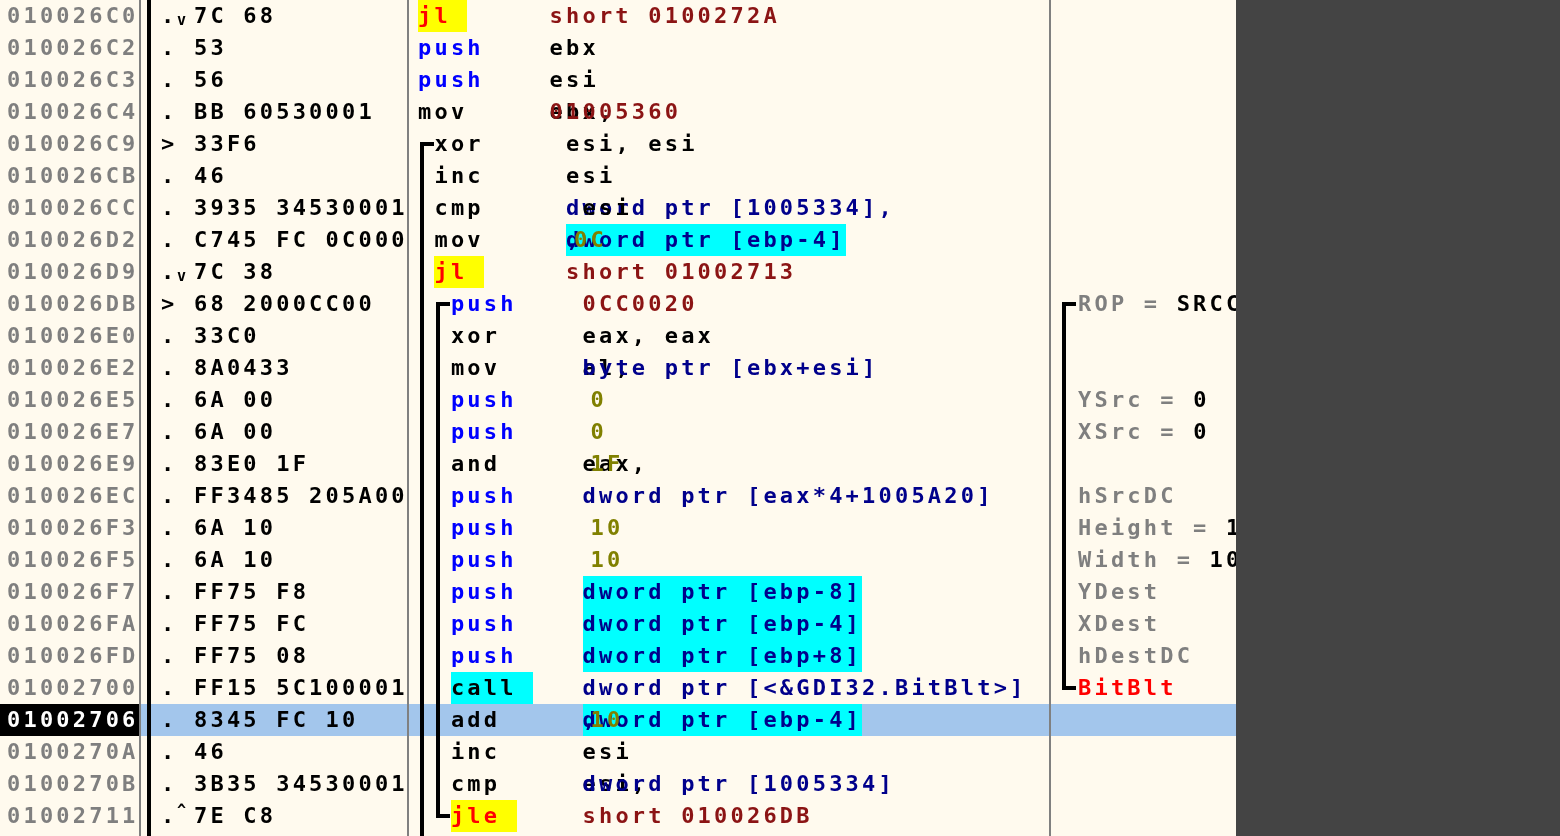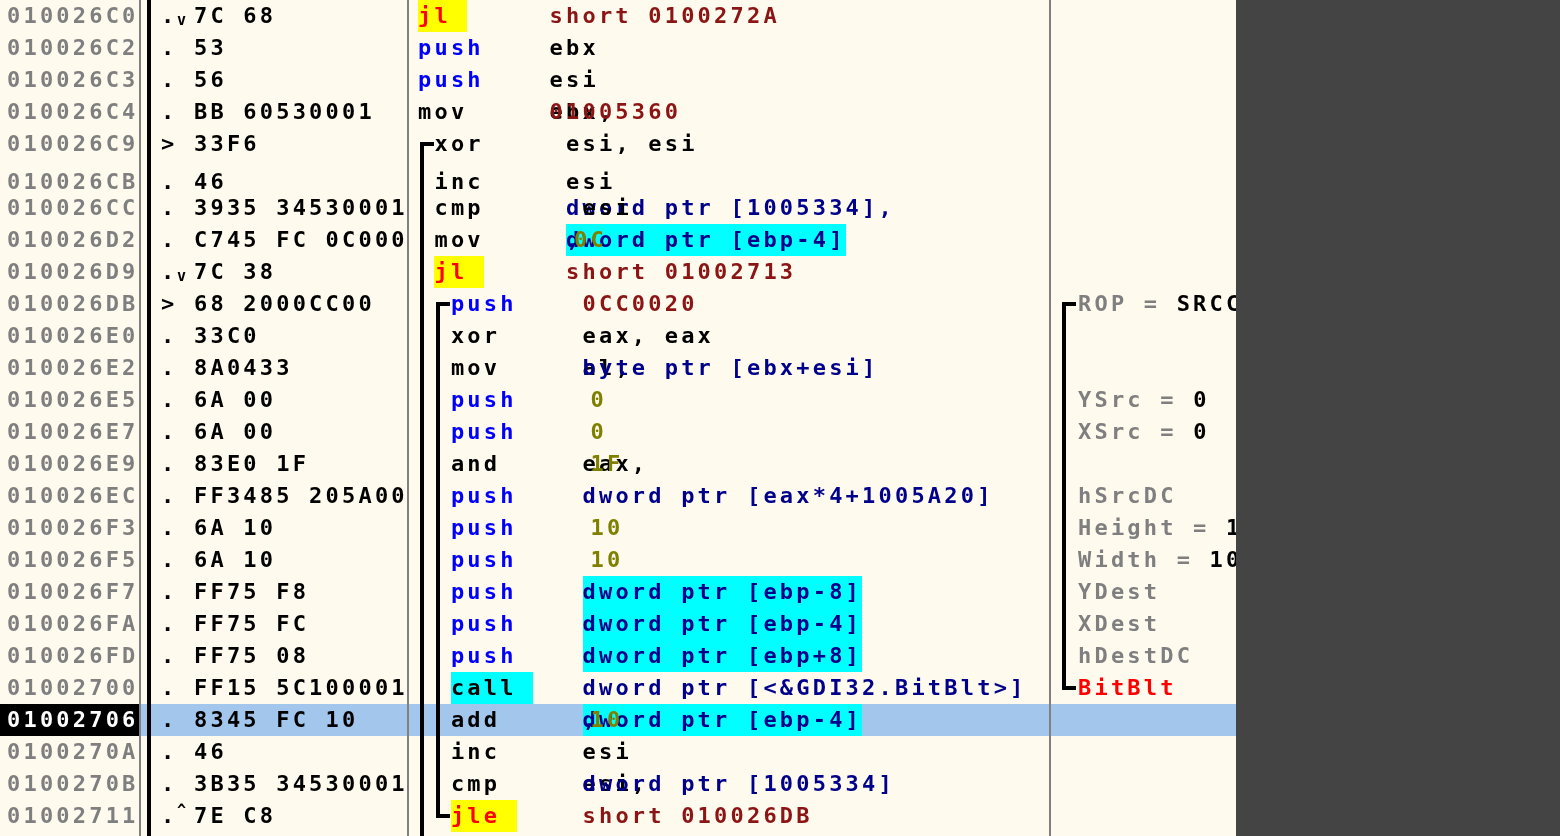--- a/index.html
+++ b/index.html
@@ -81,21 +81,21 @@
         <span class="cell marker">.</span>
         <span class="cell hexwrap">BB 60530001</span>
         <span class="cell disasm"><span class="mn-plain" style="left: 0px;">mov</span><span style="left: 131.6px;"><span class="op-reg">ebx, </span><span class="op-addr">01005360</span></span></span>
       </div>
       <div class="row" style="top: 128px;">
         <span class="cell addr">010026C9</span>
         <span class="cell marker">&gt;</span>
         <span class="cell hexwrap">33F6</span>
         <span class="cell disasm"><span class="mn-plain" style="left: 16.45px;">xor</span><span style="left: 148.05px;"><span class="op-reg">esi, esi</span></span></span>
       </div>
-      <div class="row" style="top: 160px; margin-top: 6px;">
+      <div class="row" style="top: 160px;">
         <span class="cell addr">010026CB</span>
         <span class="cell marker">.</span>
         <span class="cell hexwrap">46</span>
         <span class="cell disasm"><span class="mn-plain" style="left: 16.45px;">inc</span><span style="left: 148.05px;"><span class="op-reg">esi</span></span></span>
       </div>
       <div class="row" style="top: 192px;">
         <span class="cell addr">010026CC</span>
         <span class="cell marker">.</span>
         <span class="cell hexwrap">3935 34530001</span>
         <span class="cell disasm"><span class="mn-plain" style="left: 16.45px;">cmp</span><span style="left: 148.05px;"><span class="op-mem">dword ptr [1005334],</span><span class="op-reg"> esi</span></span></span>

